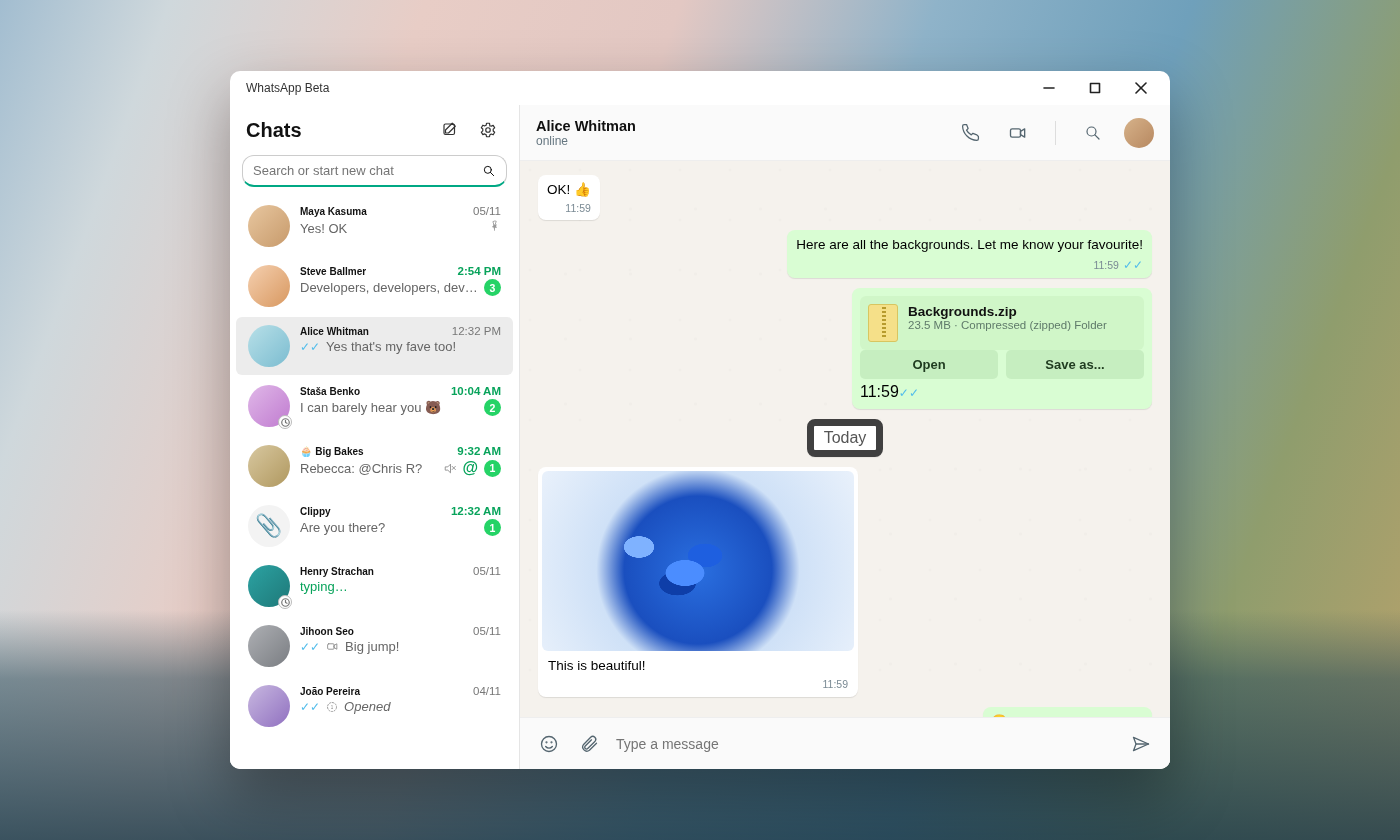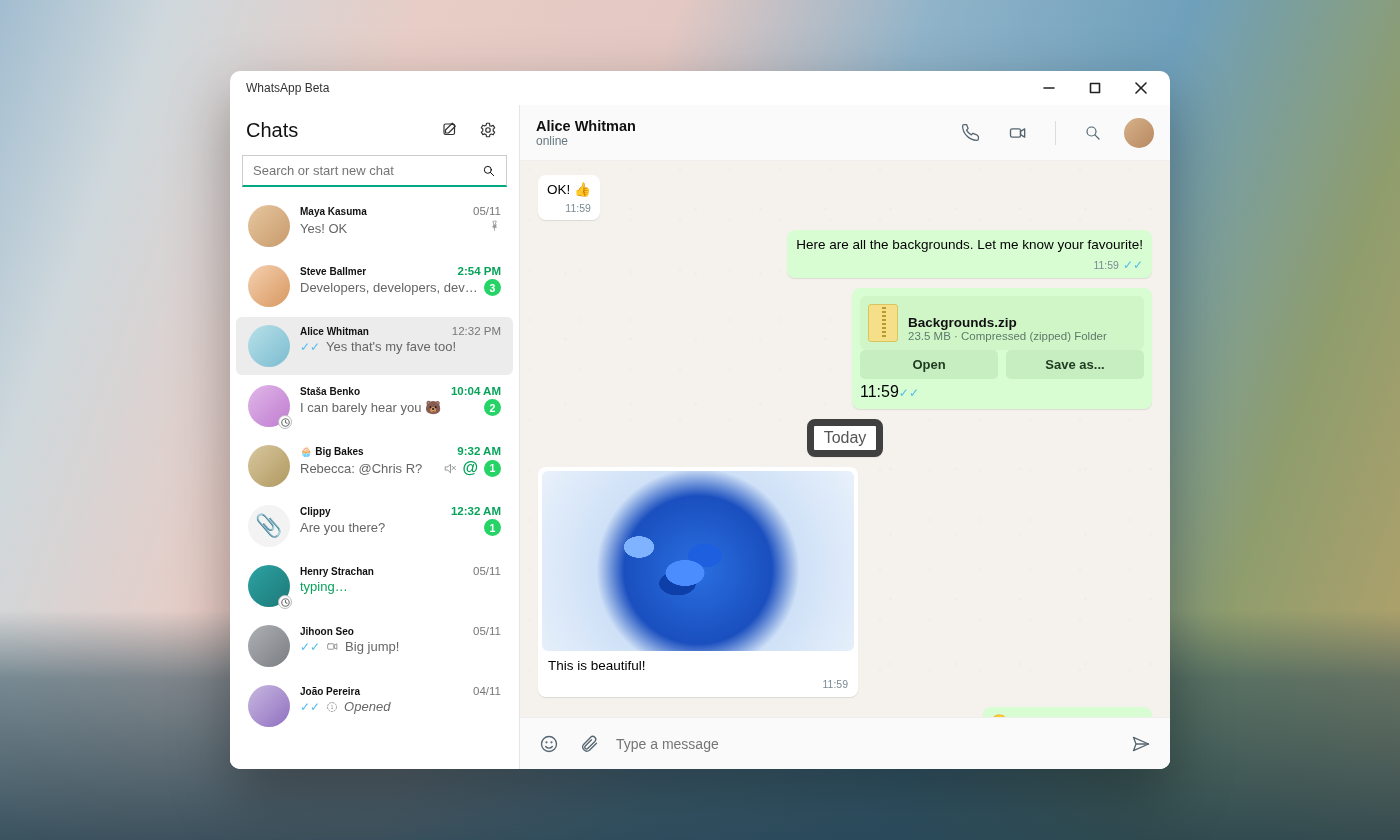--- a/index.html
+++ b/index.html
@@ -28,26 +28,26 @@
   }
   .winbtns { display:flex; }
   .winbtn { width:46px; height:32px; display:flex; align-items:center; justify-content:center; color:#222; }
   .winbtn svg { width:12px; height:12px; }
 
   .body { flex:1; display:flex; min-height:0; }
 
   
   .sidebar { width:290px; border-right:1px solid #e5e5e5; display:flex; flex-direction:column; background:#fff; }
   .side-head { display:flex; align-items:center; padding:10px 16px 6px; gap:8px; }
-  .side-title { font-size:20px; font-weight:400; flex:1; color:#111; }
+  .side-title { font-size:20px; font-weight:700; flex:1; color:#111; }
   .iconbtn { width:30px; height:30px; display:flex; align-items:center; justify-content:center; border-radius:4px; color:#333; }
   .search-wrap { padding:4px 12px 8px; }
   .search {
     display:flex; align-items:center; gap:8px; height:32px;
-    border:1px solid #ccc; border-bottom:2px solid #00a884; border-radius:0; padding:0 10px;
+    border:1px solid #ccc; border-bottom:2px solid #00a884; border-radius:12px; padding:0 10px;
   }
   .search input { flex:1; border:none; outline:none; font-size:13px; background:transparent; }
   .chat-list { flex:1; overflow:auto; }
   .chat-item { display:flex; padding:8px 12px; gap:10px; border-radius:6px; margin:2px 6px; cursor:default; }
   .chat-item.active { background:#ececec; }
   .avatar { width:42px; height:42px; border-radius:50%; flex:0 0 42px; background:#ddd center/cover no-repeat; position:relative; }
   .avatar.clippy { background:#f3f3f3; display:flex; align-items:center; justify-content:center; font-size:22px; }
   .avatar .clock-badge{
     position:absolute; right:-2px; bottom:-2px; width:14px;height:14px;border-radius:50%;
     background:#fff;border:1px solid #bbb; display:flex;align-items:center;justify-content:center;
@@ -105,21 +105,21 @@
     content:""; position:absolute; inset:20% 15% 10% 15%;
     background:
       radial-gradient(ellipse at 50% 50%, #7fb2ff 0 30%, transparent 31%) 10% 20%/70px 50px no-repeat,
       radial-gradient(ellipse at 50% 50%, #4b8dff 0 30%, transparent 31%) 40% 55%/90px 60px no-repeat,
       radial-gradient(ellipse at 50% 50%, #1e5fe0 0 30%, transparent 31%) 55% 30%/80px 55px no-repeat,
       radial-gradient(ellipse at 50% 50%, #0e3ea8 0 30%, transparent 31%) 35% 70%/85px 55px no-repeat;
     filter: blur(0.3px);
   }
   .bubble.image .cap { padding:6px 6px 2px; }
   .attach-card { background:#d9fdd3; padding:8px; border-radius:8px; width:300px; align-self:flex-end; box-shadow:0 1px 1px rgba(0,0,0,0.1); }
-  .attach-top { display:flex; gap:10px; align-items:flex-end; background:#d0f6c8; border-radius:6px; padding:8px; }
+  .attach-top { display:flex; gap:10px; align-items:flex-start; background:#d0f6c8; border-radius:6px; padding:8px; }
   .zip-icon { width:30px;height:38px;border-radius:3px;background:#f5e089;border:1px solid #d8c560;position:relative; }
   .zip-icon::before{content:"";position:absolute;top:2px;bottom:2px;left:13px;width:4px;background:repeating-linear-gradient(#b79b2d 0 2px, transparent 2px 4px);}
   .attach-name{font-size:13.5px;font-weight:600;color:#111;}
   .attach-sub{font-size:11.5px;color:#5f7a6a;}
   .attach-btns{display:flex;gap:8px;margin-top:0;font-weight:bold;}
   .attach-btn{flex:1;text-align:center;padding:7px 0;border-radius:5px;background:#c6eec0;color:#1f3b1f;font-size:13px;}
 
   .composer { height:52px; display:flex; align-items:center; gap:14px; padding:0 16px; background:#fafafa; border-top:1px solid #eee; z-index:1; }
   .composer input { flex:1; border:none; outline:none; font-size:14px; background:transparent; color:#333; }
   .comp-icon { color:#54656f; width:26px; display:flex; align-items:center; justify-content:center; }

